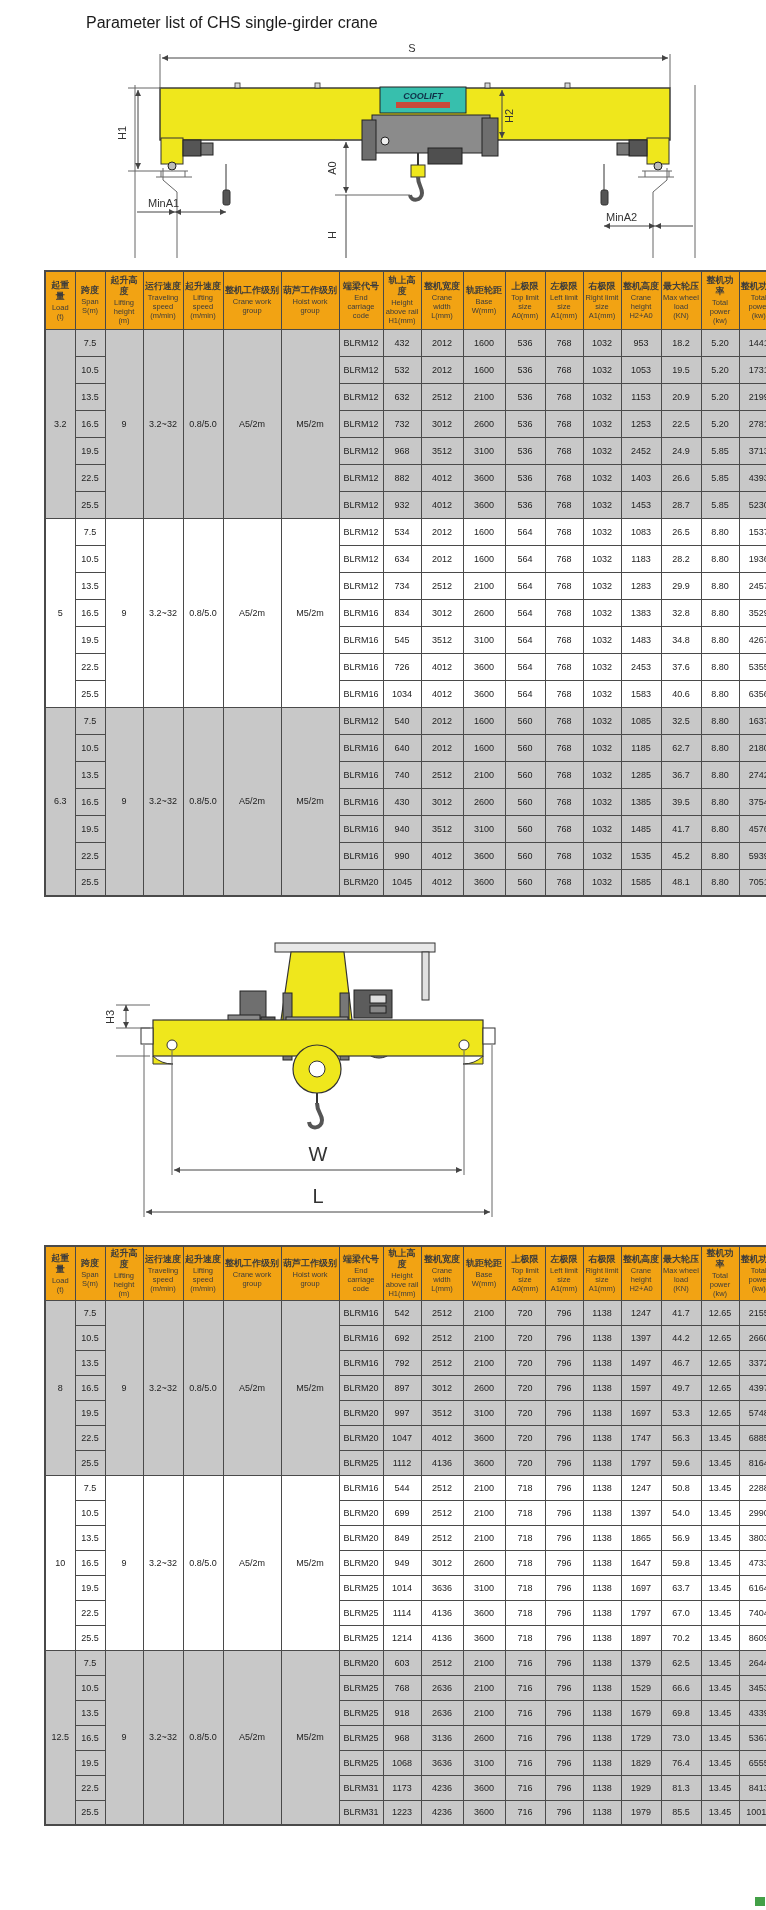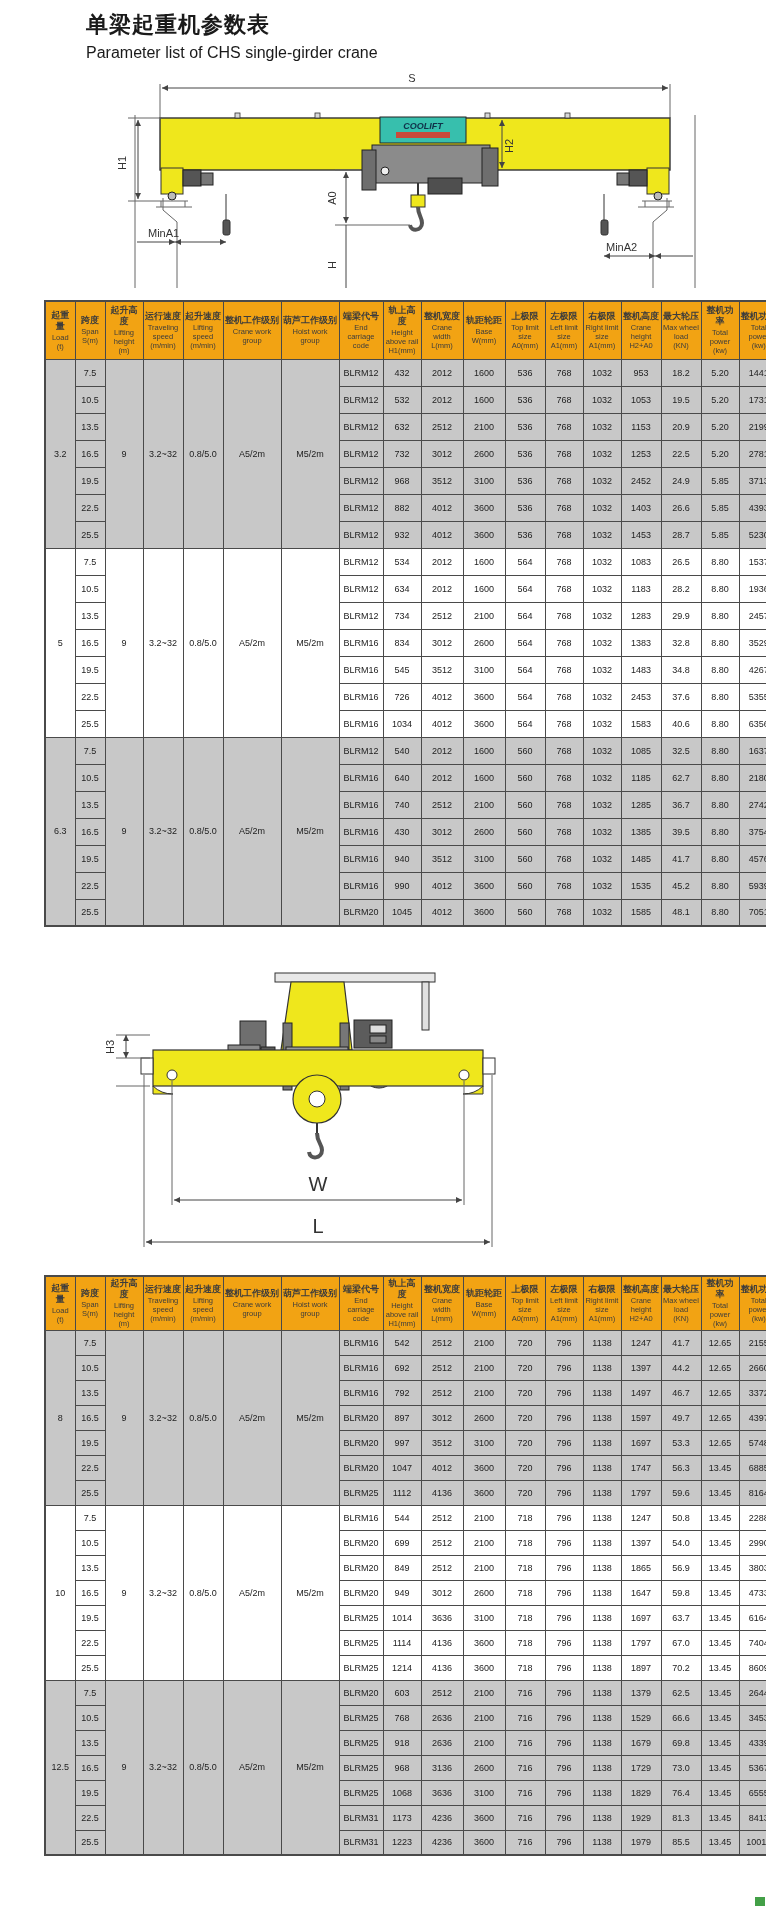--- a/index.html
+++ b/index.html
@@ -32,21 +32,20 @@
   table.ptable tbody tr.shaded td { background:#C8C8C8; }
 
   .corner-mark { position:absolute; right:1px; bottom:4px; width:10px; height:9px; background:#43A047; }
 </style>
 </head>
 <body>
 
 <div class="page">
 
   <div class="title-block">
-    <div class="title-zh">单梁起重机参数表</div>
     <div class="title-en">Parameter list of CHS single-girder crane</div>
   </div>
 
   <div class="diagram1-wrap">
     <svg width="706" height="220" viewBox="0 0 706 220">
       <defs>
         <marker id="ar" markerWidth="8" markerHeight="8" refX="6" refY="3" orient="auto">
           <path d="M0,0 L6,3 L0,6 Z" fill="#444"></path>
         </marker>
         <marker id="al" markerWidth="8" markerHeight="8" refX="1" refY="3" orient="auto">

